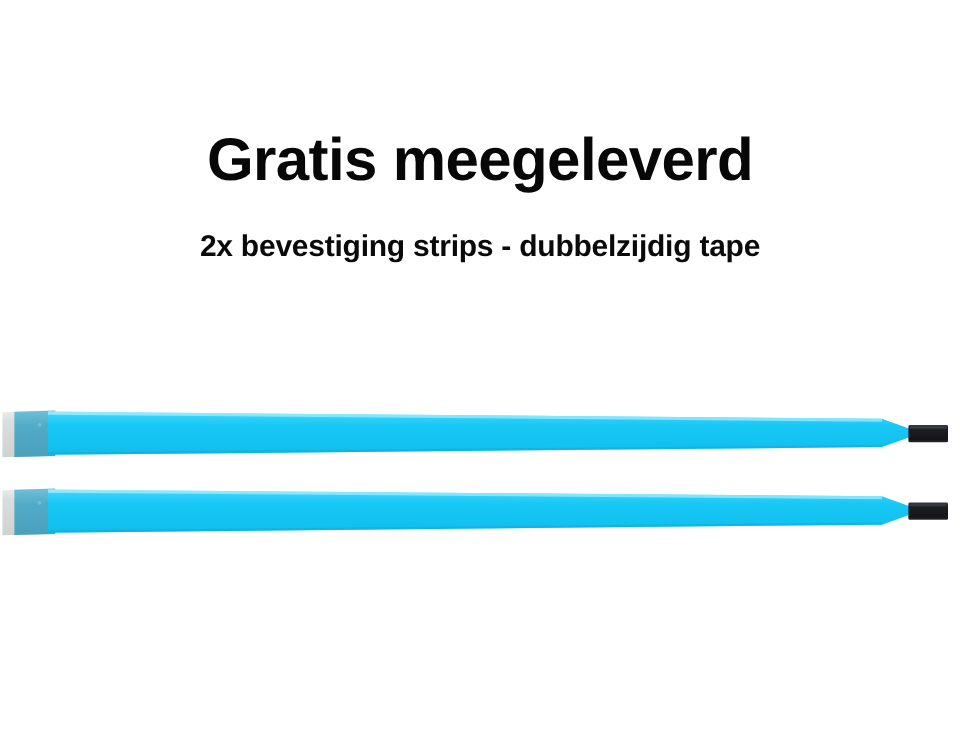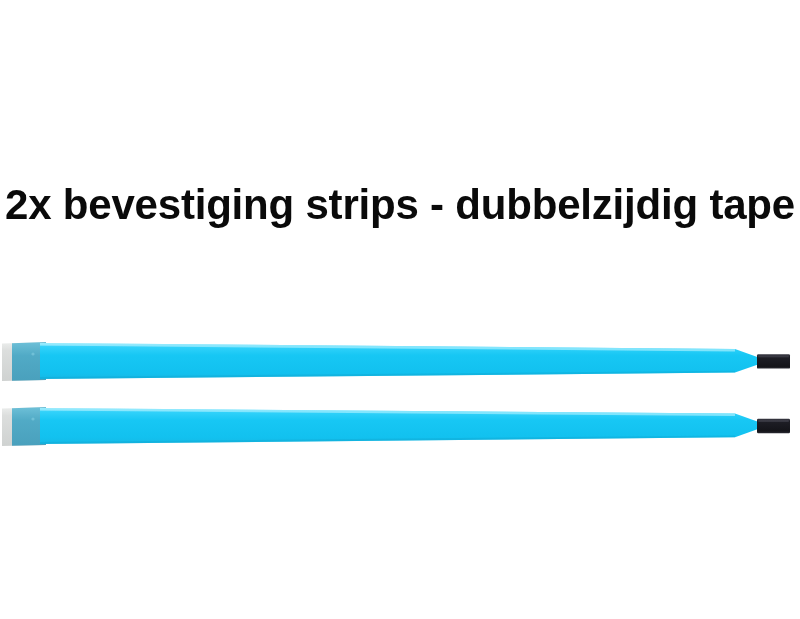--- a/index.html
+++ b/index.html
@@ -32,21 +32,21 @@
     color: #070707;
     letter-spacing: -0.5px;
     white-space: nowrap;
   }
   .subtitle {
     position: absolute;
     left: 0;
     top: 184px;
     width: 800px;
     text-align: center;
-    font-size: 42px;
+    font-size: 25px;
     font-weight: bold;
     line-height: 42px;
     color: #0a0a0a;
     letter-spacing: -0.2px;
     white-space: nowrap;
   }
 
   
   .strip-wrap {
     position: absolute;
@@ -69,20 +69,21 @@
     width: 800px;
     height: 56px;
     overflow: visible;
   }
 </style>
 </head>
 <body>
 
 <div id="stage">
 
+  <div class="title">Gratis meegeleverd</div>
 
   <div class="subtitle">2x bevestiging strips - dubbelzijdig tape</div>
 
   <div class="strip-wrap" id="strip-1-wrap">
     <div class="strip">
       <svg viewBox="0 0 800 56" xmlns="http://www.w3.org/2000/svg">
         <defs>
           <linearGradient id="tapeGradA" x1="0" y1="0" x2="0" y2="1">
             <stop offset="0" stop-color="#8fe7fc"></stop>
             <stop offset="0.10" stop-color="#33d2fa"></stop>

